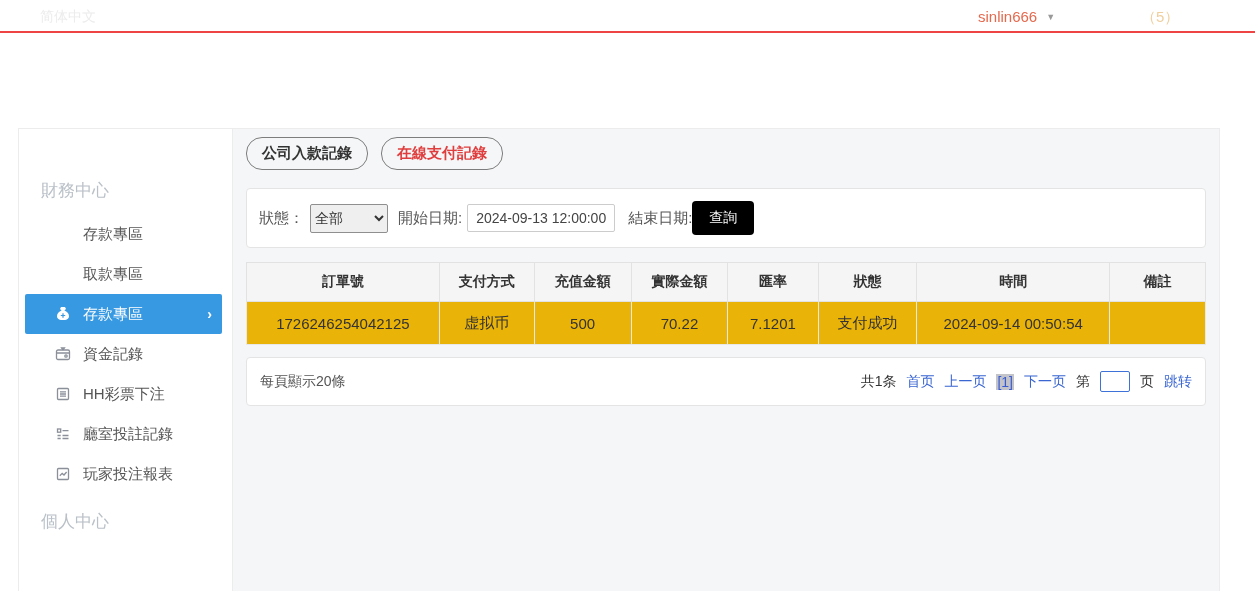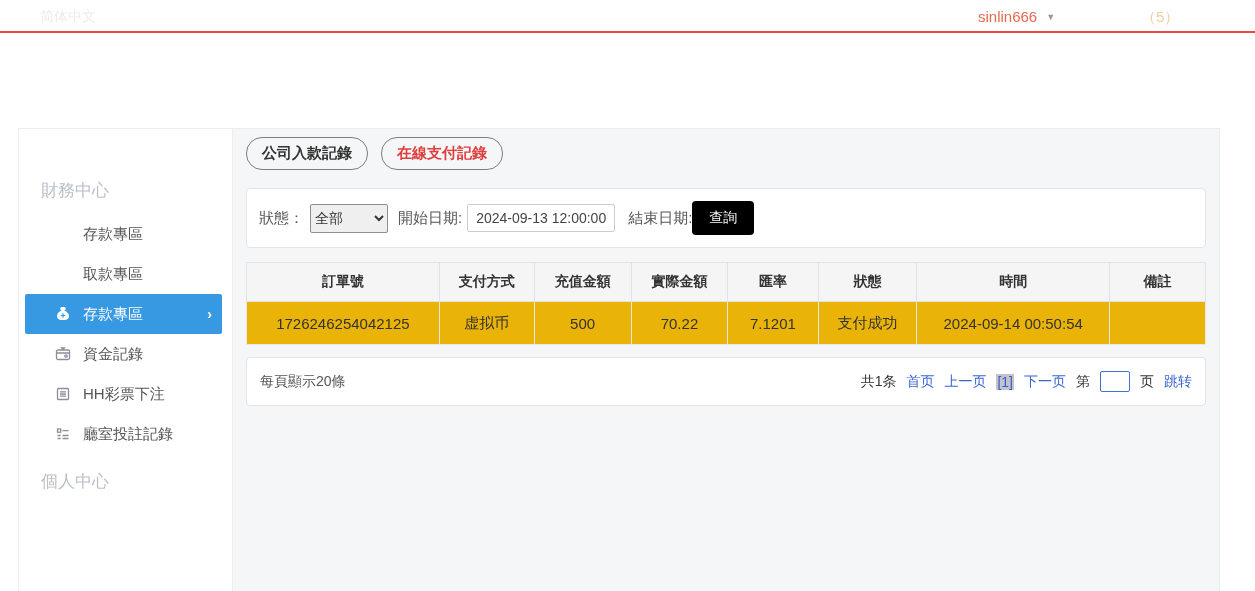--- a/index.html
+++ b/index.html
@@ -113,20 +113,29 @@
     <div class="side-item with-icon">
       <span class="ic">
         <svg width="16" height="16" viewBox="0 0 16 16" fill="none" stroke="currentColor" stroke-width="1.3">
           <rect x="2.5" y="3" width="3.2" height="3.2"></rect>
           <path d="M7.5 4.6h6 M2.5 9.5h3.2 M7.5 9.5h6 M2.5 12.5h3.2 M7.5 12.5h6"></path>
         </svg>
       </span>
       <span>廳室投註記錄</span>
     </div>
 
+    <div class="side-item with-icon">
+      <span class="ic">
+        <svg width="16" height="16" viewBox="0 0 16 16" fill="none" stroke="currentColor" stroke-width="1.3">
+          <rect x="2.5" y="2.5" width="11" height="11" rx="1"></rect>
+          <path d="M4.8 9.8l2.4-2.4 1.8 1.6 2.6-3"></path>
+        </svg>
+      </span>
+      <span>玩家投注報表</span>
+    </div>
 
     <div class="side-section">個人中心</div>
   </div>
 
   <div class="content">
 
     <div class="tabs">
       <button class="pill">公司入款記錄</button>
       <button class="pill active">在線支付記錄</button>
     </div>

